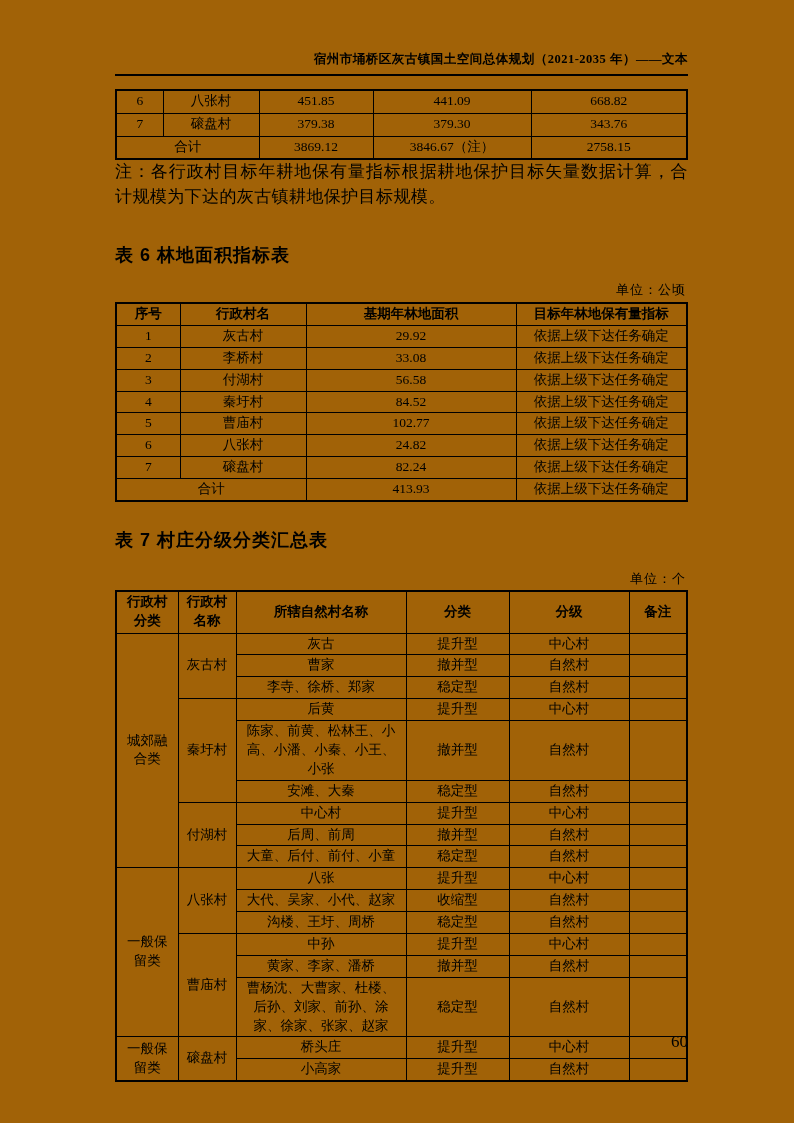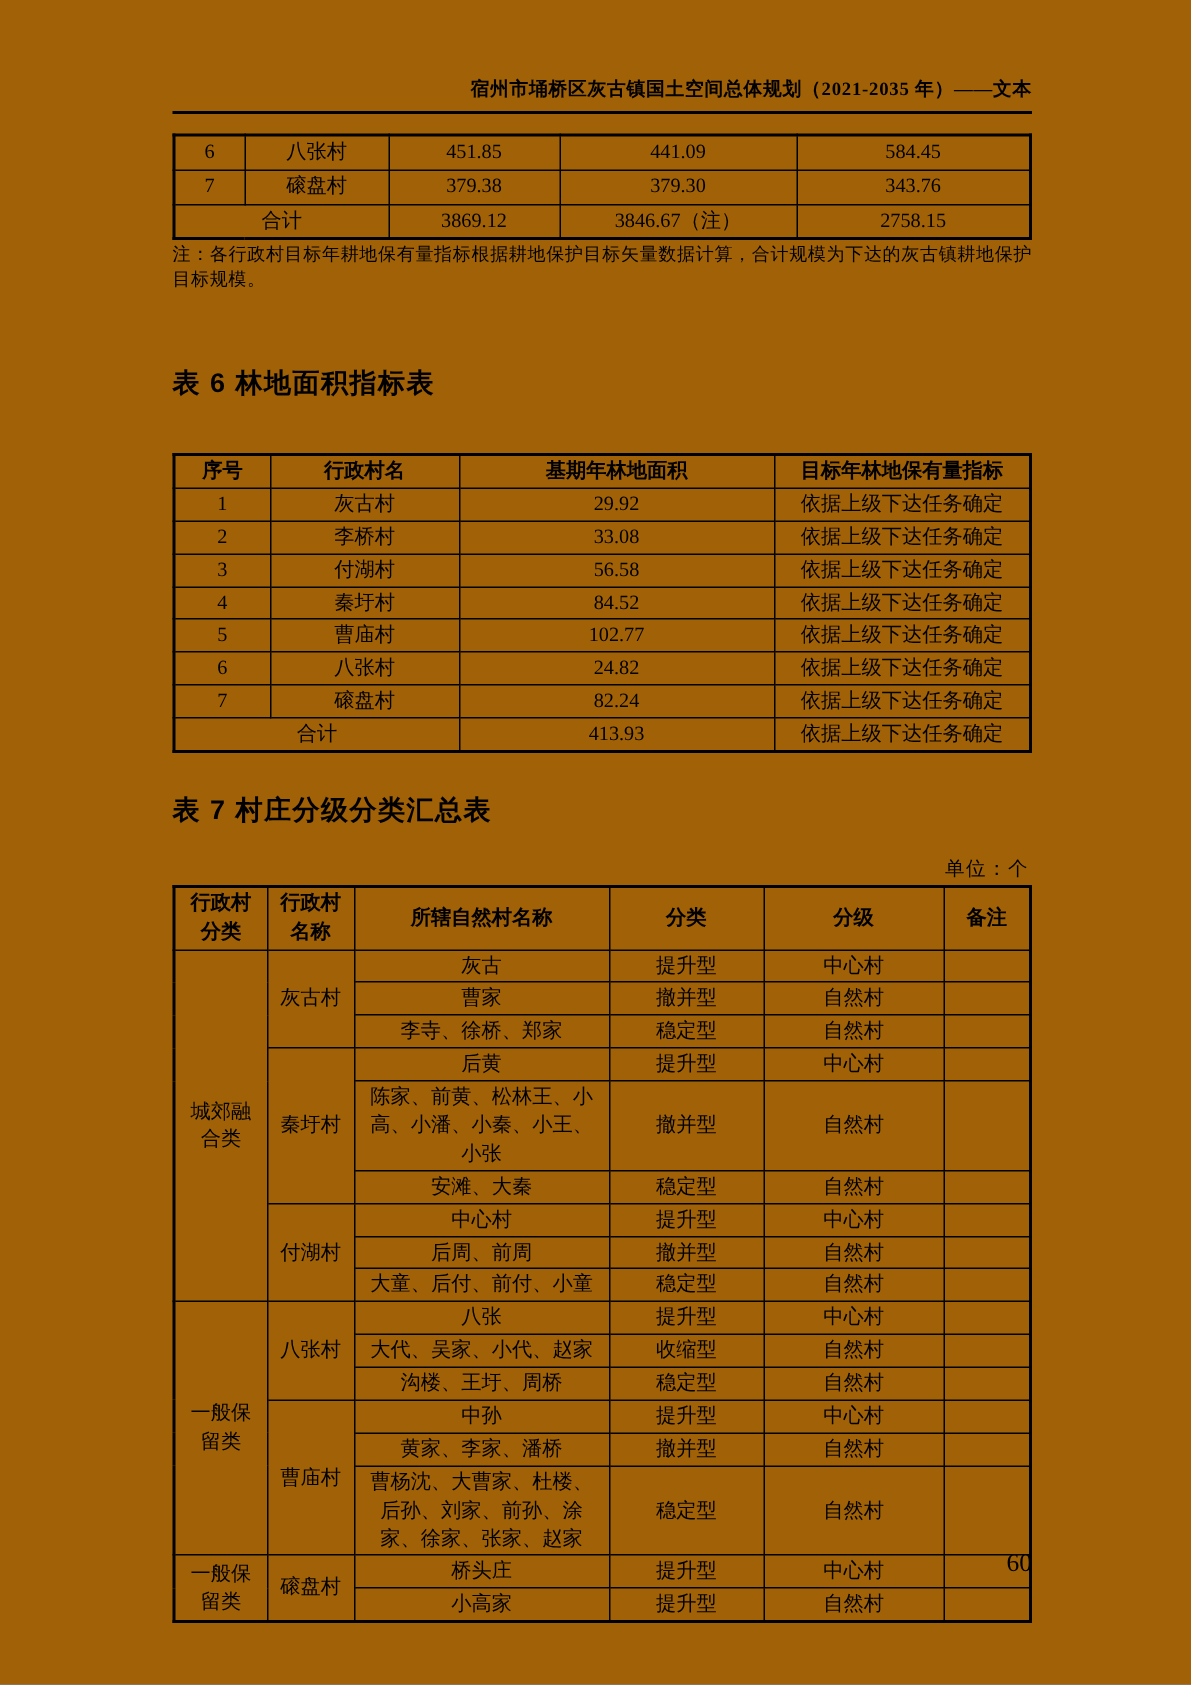--- a/index.html
+++ b/index.html
@@ -29,21 +29,21 @@
     padding:1px 4px; line-height:1.4; overflow:hidden;
     font-weight:normal; word-break:break-all;
   }
   table.doc-table th { font-weight:bold; }
 
   .t5 { top:89px; }
   .t5 td { height:23px; }
 
   .note {
     position:absolute; top:161px; left:0; width:100%;
-    font-size:12px; line-height:1.45; text-align:justify; letter-spacing:0.4px;
+    font-size:17px; line-height:1.45; text-align:justify; letter-spacing:0.4px;font-family:Liberation Mono, monospace;
   }
 
   .tbl-title {
     position:absolute; left:0; width:100%; text-align:left;
     font-family:"Liberation Sans","DejaVu Sans",sans-serif;
     font-size:18px; font-weight:bold; letter-spacing:1px;
   }
   .t6-title { top:243px; }
   .t7-title { top:528px; }
 
@@ -82,41 +82,42 @@
           <col style="width:114px">
           <col style="width:158px">
           <col>
         </colgroup>
       <tbody>
         <tr>
           <td>6</td>
           <td>八张村</td>
           <td>451.85</td>
           <td>441.09</td>
-          <td>584.45</td>
+          <td>668.82</td>
         </tr>
         <tr>
           <td>7</td>
           <td>磙盘村</td>
           <td>379.38</td>
           <td>379.30</td>
           <td>343.76</td>
         </tr>
         <tr>
           <td colspan="2">合计</td>
           <td>3869.12</td>
           <td>3846.67（注）</td>
           <td>2758.15</td>
         </tr>
       </tbody>
     </table>
 
     <p class="note">注：各行政村目标年耕地保有量指标根据耕地保护目标矢量数据计算，合计规模为下达的灰古镇耕地保护目标规模。</p>
 
     <h2 class="tbl-title t6-title">表 6 林地面积指标表</h2>
+    <div class="unit-label t6-unit">单位：公顷</div>
 
     <table class="doc-table t6">
       <colgroup>
           <col style="width:64px">
           <col style="width:126px">
           <col style="width:210px">
           <col>
         </colgroup>
       <tbody>
         <tr>

